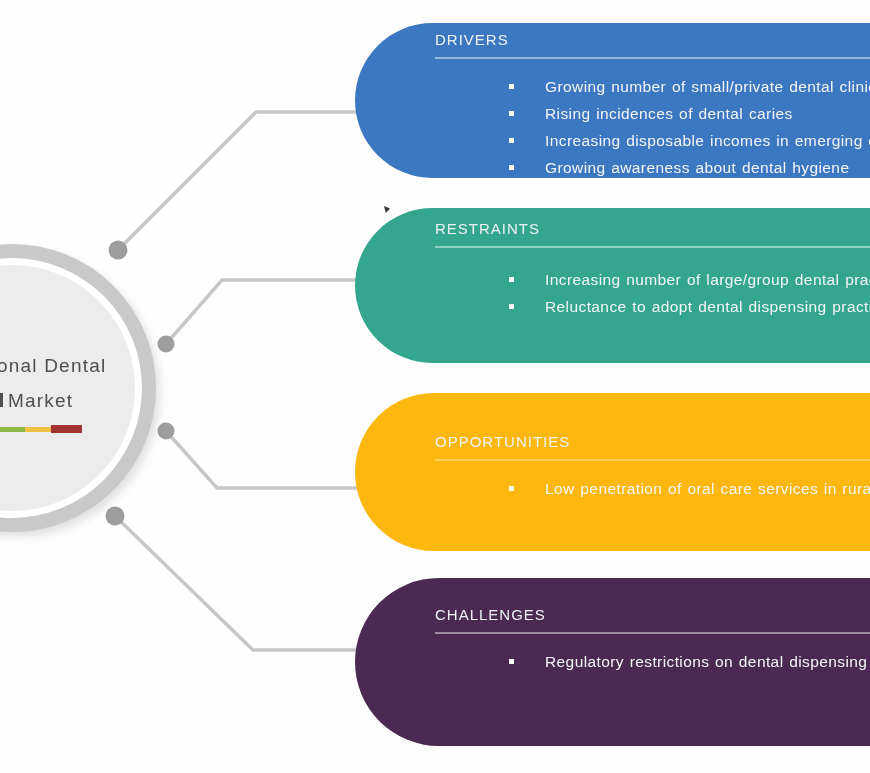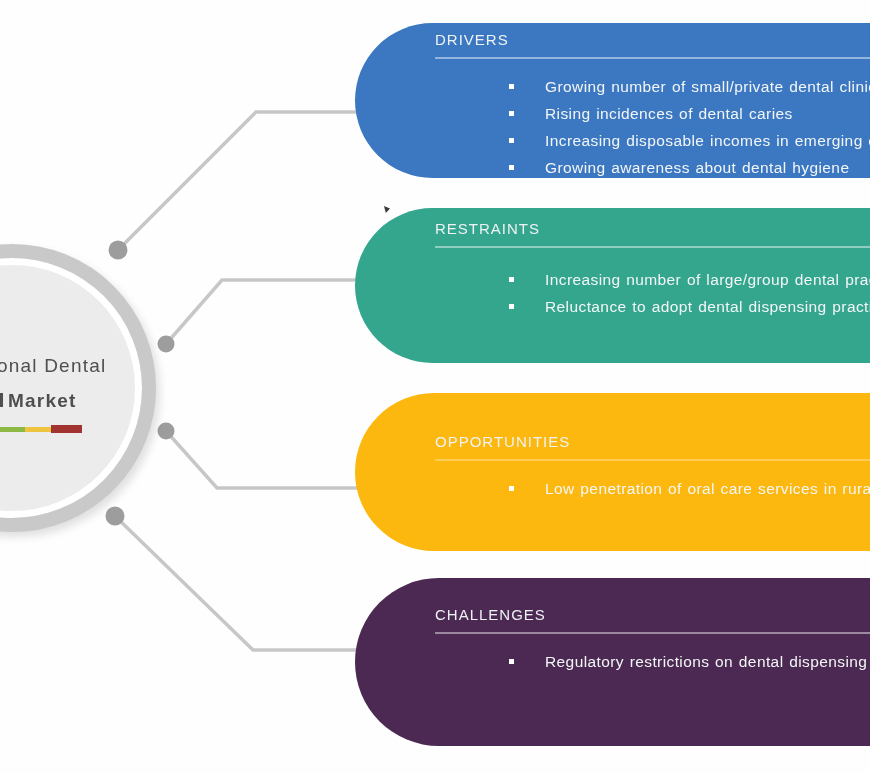--- a/index.html
+++ b/index.html
@@ -17,21 +17,21 @@
     box-sizing:border-box;border-radius:50%;
     border:14px solid #c9c9c9;background:#ececec;
     box-shadow:inset 0 0 0 7px #ffffff, 4px 5px 9px rgba(0,0,0,0.12);
     z-index:2;
   }
   .center-text{
     position:absolute;z-index:3;color:#4f4f4f;font-size:19px;
     letter-spacing:1.2px;white-space:nowrap;line-height:20px;
   }
   .center-line1{left:-3px;top:356px;}
-  .center-line2{left:8px;top:391px;font-weight:bold;}
+  .center-line2{left:8px;top:391px;}
   .letter-sliver{position:absolute;z-index:3;left:0;top:393px;width:2.5px;height:14px;background:#4f4f4f;}
   .legend-bar{position:absolute;z-index:3;left:-12px;top:424px;display:flex;align-items:center;height:10px;}
   .seg{height:5px;}
   .seg-green{width:37px;background:#8cb944;}
   .seg-yellow{width:26px;background:#edc340;}
   .seg-red{width:31px;height:8px;background:#a13431;}
   
   .pill{
     position:absolute;left:355px;width:600px;box-sizing:border-box;
     padding:8px 40px 0 80px;z-index:2;color:#f3f6f7;

